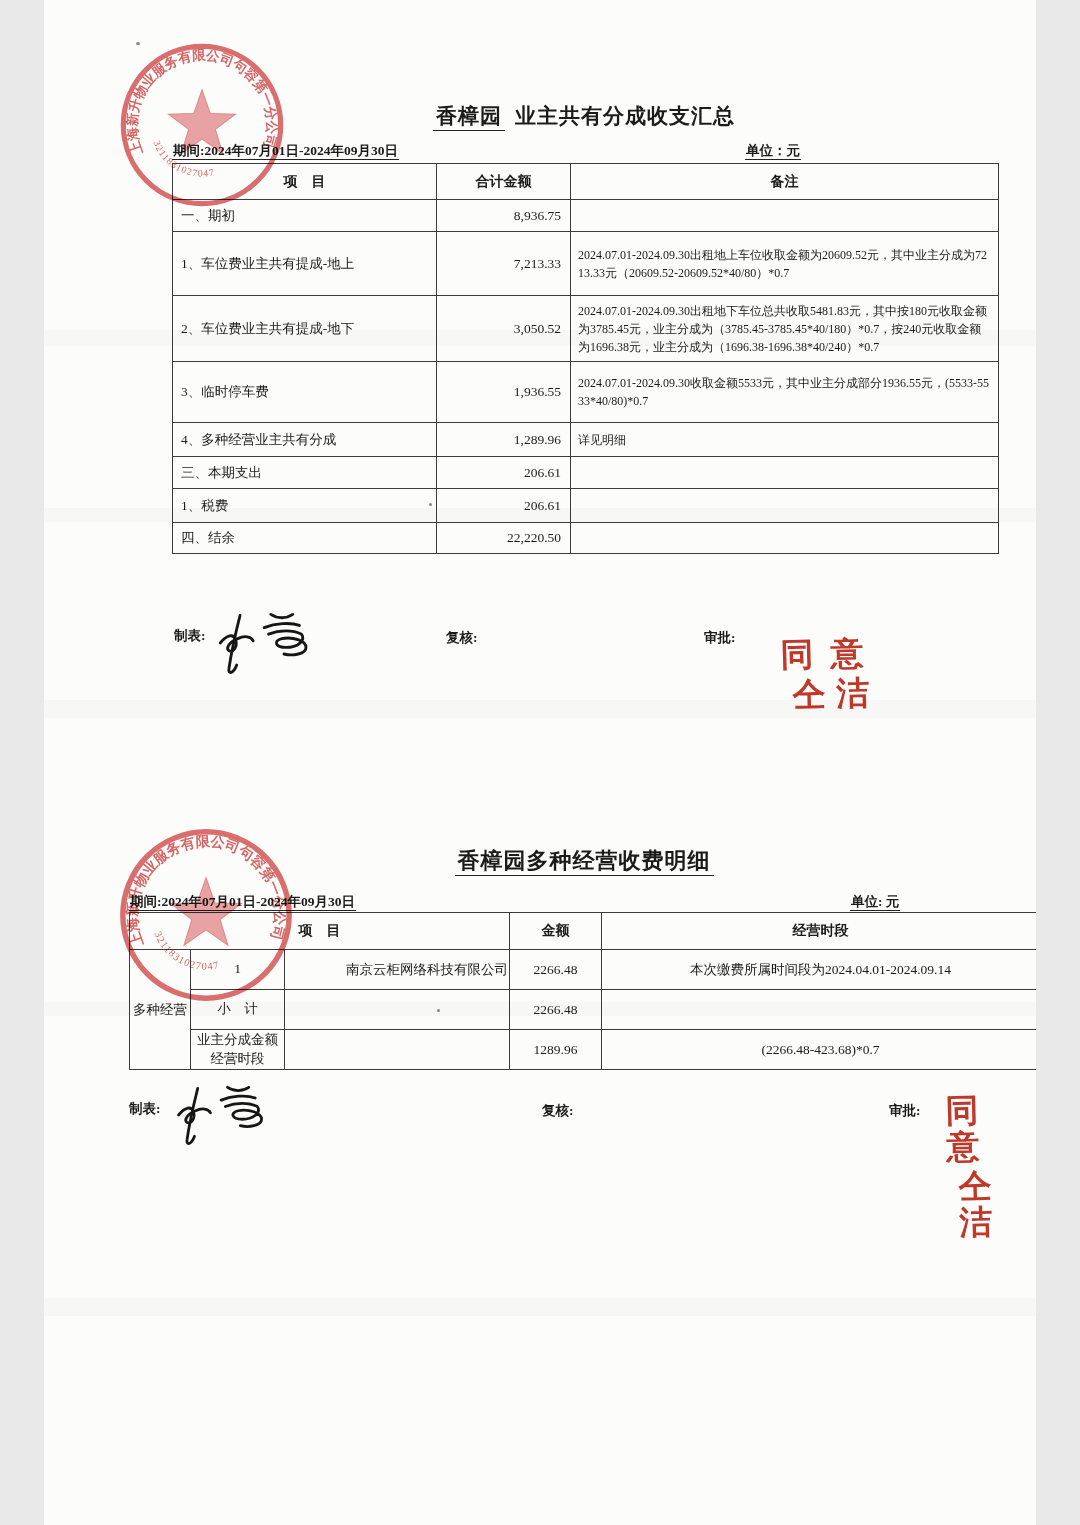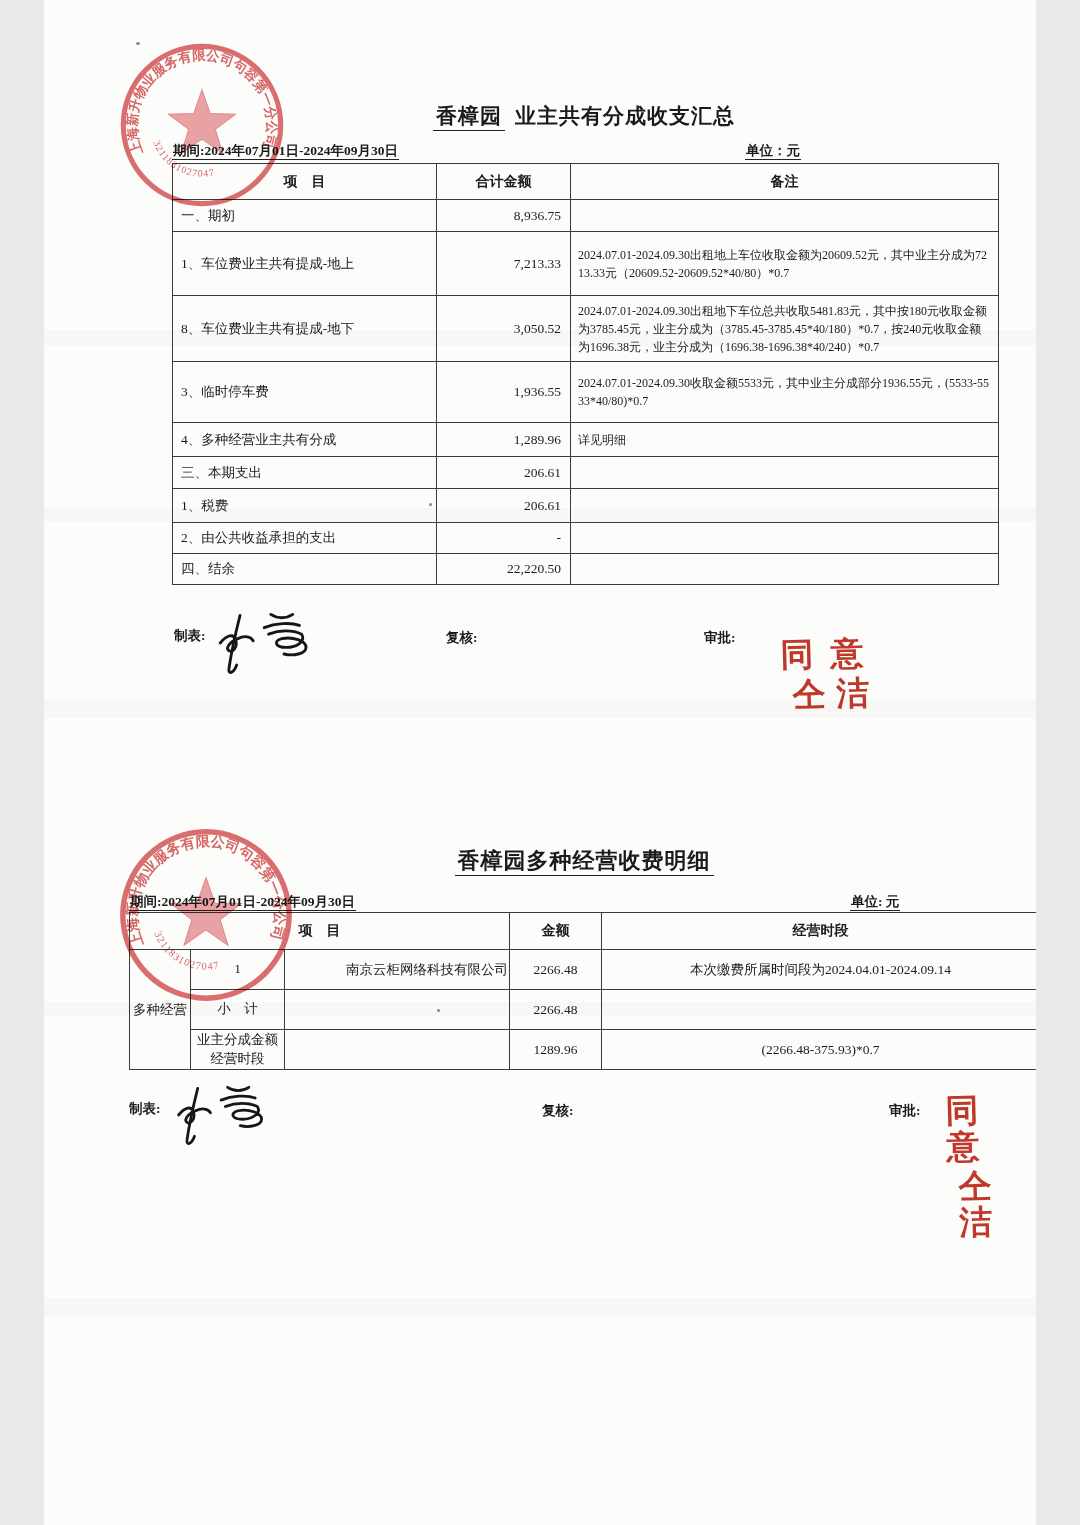--- a/index.html
+++ b/index.html
@@ -94,21 +94,21 @@
         <td class="item">一、期初</td>
         <td class="amt">8,936.75</td>
         <td class="note"></td>
       </tr>
       <tr class="h64">
         <td class="item">1、车位费业主共有提成-地上</td>
         <td class="amt">7,213.33</td>
         <td class="note">2024.07.01-2024.09.30出租地上车位收取金额为20609.52元，其中业主分成为7213.33元（20609.52-20609.52*40/80）*0.7</td>
       </tr>
       <tr class="h66">
-        <td class="item">8、车位费业主共有提成-地下</td>
+        <td class="item">2、车位费业主共有提成-地下</td>
         <td class="amt">3,050.52</td>
         <td class="note">2024.07.01-2024.09.30出租地下车位总共收取5481.83元，其中按180元收取金额为3785.45元，业主分成为（3785.45-3785.45*40/180）*0.7，按240元收取金额为1696.38元，业主分成为（1696.38-1696.38*40/240）*0.7</td>
       </tr>
       <tr class="h61">
         <td class="item">3、临时停车费</td>
         <td class="amt">1,936.55</td>
         <td class="note">2024.07.01-2024.09.30收取金额5533元，其中业主分成部分1936.55元，(5533-5533*40/80)*0.7</td>
       </tr>
       <tr class="h34">
         <td class="item">4、多种经营业主共有分成</td>
@@ -116,25 +116,20 @@
         <td class="note">详见明细</td>
       </tr>
       <tr class="h32">
         <td class="item">三、本期支出</td>
         <td class="amt">206.61</td>
         <td class="note"></td>
       </tr>
       <tr class="h34">
         <td class="item">1、税费</td>
         <td class="amt">206.61</td>
-        <td class="note"></td>
-      </tr>
-      <tr class="h31">
-        <td class="item">2、由公共收益承担的支出</td>
-        <td class="amt">-</td>
         <td class="note"></td>
       </tr>
       <tr class="h31">
         <td class="item">四、结余</td>
         <td class="amt">22,220.50</td>
         <td class="note"></td>
       </tr>
     </tbody>
       </table>
   </div>
@@ -210,21 +205,21 @@
         <td class="lbl">小　计</td>
         <td class="name"></td>
         <td class="amt2">2266.48</td>
         <td class="note2"></td>
       </tr>
       <tr class="h40">
         <td class="lbl">业主分成金额
 经营时段</td>
         <td class="name"></td>
         <td class="amt2">1289.96</td>
-        <td class="note2">(2266.48-375.93)*0.7</td>
+        <td class="note2">(2266.48-423.68)*0.7</td>
       </tr>
     </tbody>
       </table>
   </div>
 
   <div class="flabel" style="left:85px;top:1100px">制表:</div>
   <div class="flabel" style="left:498px;top:1102px">复核:</div>
   <div class="flabel" style="left:845px;top:1102px">审批:</div>
 
   <svg class="sig" style="left:120px;top:1082px" width="110" height="66" viewBox="0 0 100 62">

